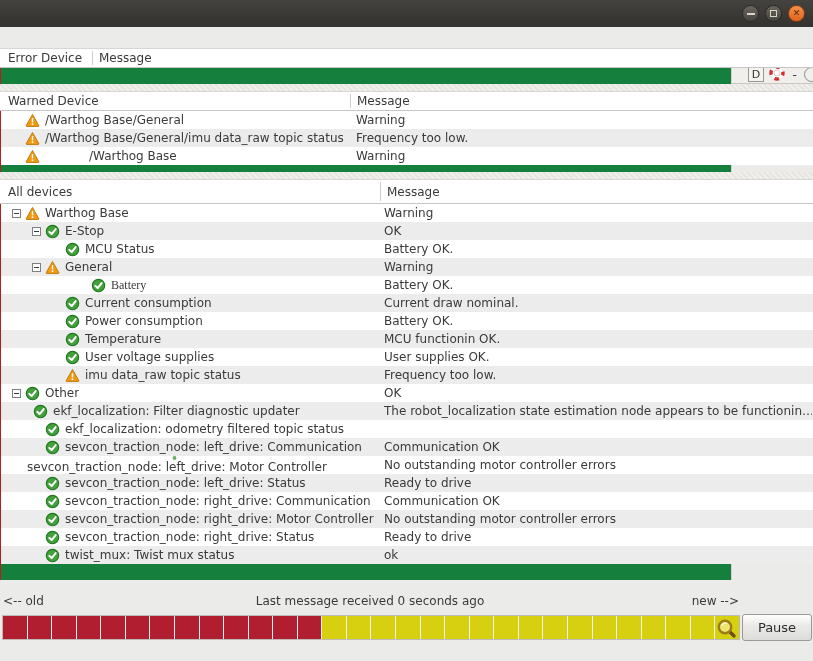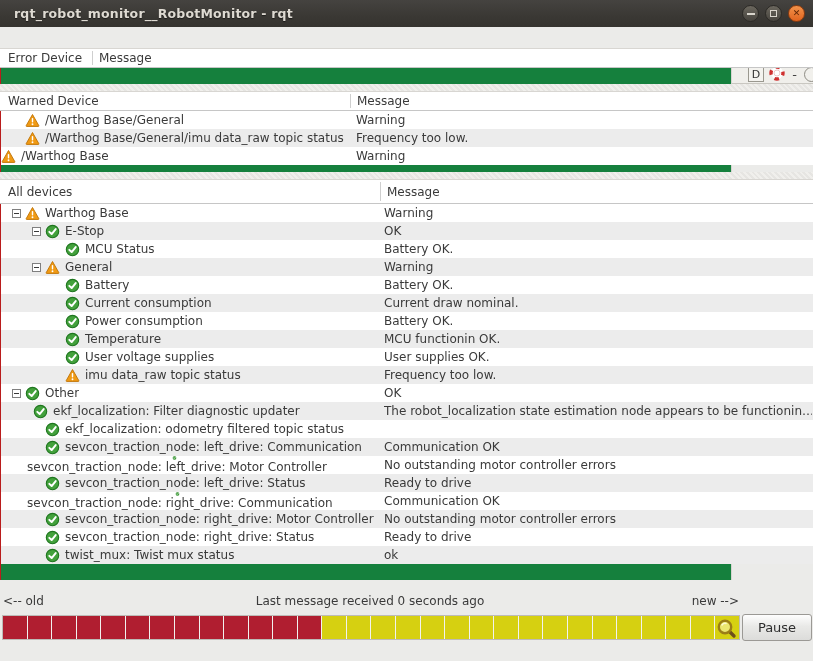--- a/index.html
+++ b/index.html
@@ -65,21 +65,20 @@
     background:linear-gradient(#fefefe,#e9e9e7 45%,#dcdcda); border:1px solid #9b9995; border-radius:3px;
     font-size:13px; color:#2e2e2e; display:flex; align-items:center; justify-content:center;
     font-family:"DejaVu Sans","Liberation Sans",sans-serif; }
 </style>
 </head>
 <body>
 
 <div id="window">
 
   <div class="titlebar">
-    <span class="title">rqt_robot_monitor__RobotMonitor - rqt</span>
     <div class="winbtns">
       <div class="winbtn min">
           <span class="glyph">
             <span class="bar"></span>
           </span>
         </div>
       <div class="winbtn max">
           <span class="glyph">
             <span class="sq"></span>
           </span>
@@ -143,21 +142,21 @@
             <svg viewBox="0 0 16 16" class="treeicon">
               <path d="M8 1.6 L14.8 13.6 Q15 14.3 14.2 14.3 L1.8 14.3 Q1 14.3 1.2 13.6 Z" fill="#f09a14" stroke="#c07407" stroke-width="1"></path>
               <rect x="7.25" y="5.4" width="1.5" height="4.6" rx="0.7" fill="#ffffff"></rect>
               <circle cx="8" cy="12" r="1" fill="#ffffff"></circle>
             </svg>
             <span class="rowlabel">/Warthog Base/General/imu data_raw topic status</span>
           </div>
           <div class="msgcell" style="left: 355px; right: 2px;">Frequency too low.</div>
         </div>
         <div class="row">
-          <div class="devcell" style="">
+          <div class="devcell" style="padding-left: 24px; gap: 44px;">
             <svg viewBox="0 0 16 16" class="treeicon">
               <path d="M8 1.6 L14.8 13.6 Q15 14.3 14.2 14.3 L1.8 14.3 Q1 14.3 1.2 13.6 Z" fill="#f09a14" stroke="#c07407" stroke-width="1"></path>
               <rect x="7.25" y="5.4" width="1.5" height="4.6" rx="0.7" fill="#ffffff"></rect>
               <circle cx="8" cy="12" r="1" fill="#ffffff"></circle>
             </svg>
             <span class="rowlabel">/Warthog Base</span>
           </div>
           <div class="msgcell" style="left: 355px; right: 2px;">Warning</div>
         </div>
       </div>
@@ -218,21 +217,21 @@
             <svg viewBox="0 0 16 16" class="treeicon">
               <path d="M8 1.6 L14.8 13.6 Q15 14.3 14.2 14.3 L1.8 14.3 Q1 14.3 1.2 13.6 Z" fill="#f09a14" stroke="#c07407" stroke-width="1"></path>
               <rect x="7.25" y="5.4" width="1.5" height="4.6" rx="0.7" fill="#ffffff"></rect>
               <circle cx="8" cy="12" r="1" fill="#ffffff"></circle>
             </svg>
             <span class="rowlabel">General</span>
           </div>
           <div class="msgcell" style="left: 383px; right: 2px;">Warning</div>
         </div>
         <div class="row">
-          <div class="devcell" style="padding-left: 46px;">
+          <div class="devcell" style="padding-left: 72px; font-family: Liberation Serif, serif;">
             <span class="expander-slot"></span>
             <svg viewBox="0 0 16 16" class="treeicon">
               <circle cx="8" cy="8" r="6.6" fill="#43a13c" stroke="#1f761f" stroke-width="1.2"></circle>
               <path d="M4.6 8.4 L7.1 10.7 L11.4 5.4" stroke="#ffffff" stroke-width="2.1" fill="none" stroke-linecap="round" stroke-linejoin="round"></path>
             </svg>
             <span class="rowlabel">Battery</span>
           </div>
           <div class="msgcell" style="left: 383px; right: 2px;">Battery OK.</div>
         </div>
         <div class="row alt">
@@ -353,21 +352,21 @@
             <span class="expander-slot"></span>
             <svg viewBox="0 0 16 16" class="treeicon">
               <circle cx="8" cy="8" r="6.6" fill="#43a13c" stroke="#1f761f" stroke-width="1.2"></circle>
               <path d="M4.6 8.4 L7.1 10.7 L11.4 5.4" stroke="#ffffff" stroke-width="2.1" fill="none" stroke-linecap="round" stroke-linejoin="round"></path>
             </svg>
             <span class="rowlabel">sevcon_traction_node: left_drive: Status</span>
           </div>
           <div class="msgcell" style="left: 383px; right: 2px;">Ready to drive</div>
         </div>
         <div class="row">
-          <div class="devcell" style="padding-left: 26px; flex-direction: column;">
+          <div class="devcell" style="padding-left: 26px;">
             <span class="expander-slot"></span>
             <svg viewBox="0 0 16 16" class="treeicon">
               <circle cx="8" cy="8" r="6.6" fill="#43a13c" stroke="#1f761f" stroke-width="1.2"></circle>
               <path d="M4.6 8.4 L7.1 10.7 L11.4 5.4" stroke="#ffffff" stroke-width="2.1" fill="none" stroke-linecap="round" stroke-linejoin="round"></path>
             </svg>
             <span class="rowlabel">sevcon_traction_node: right_drive: Communication</span>
           </div>
           <div class="msgcell" style="left: 383px; right: 2px;">Communication OK</div>
         </div>
         <div class="row alt">

